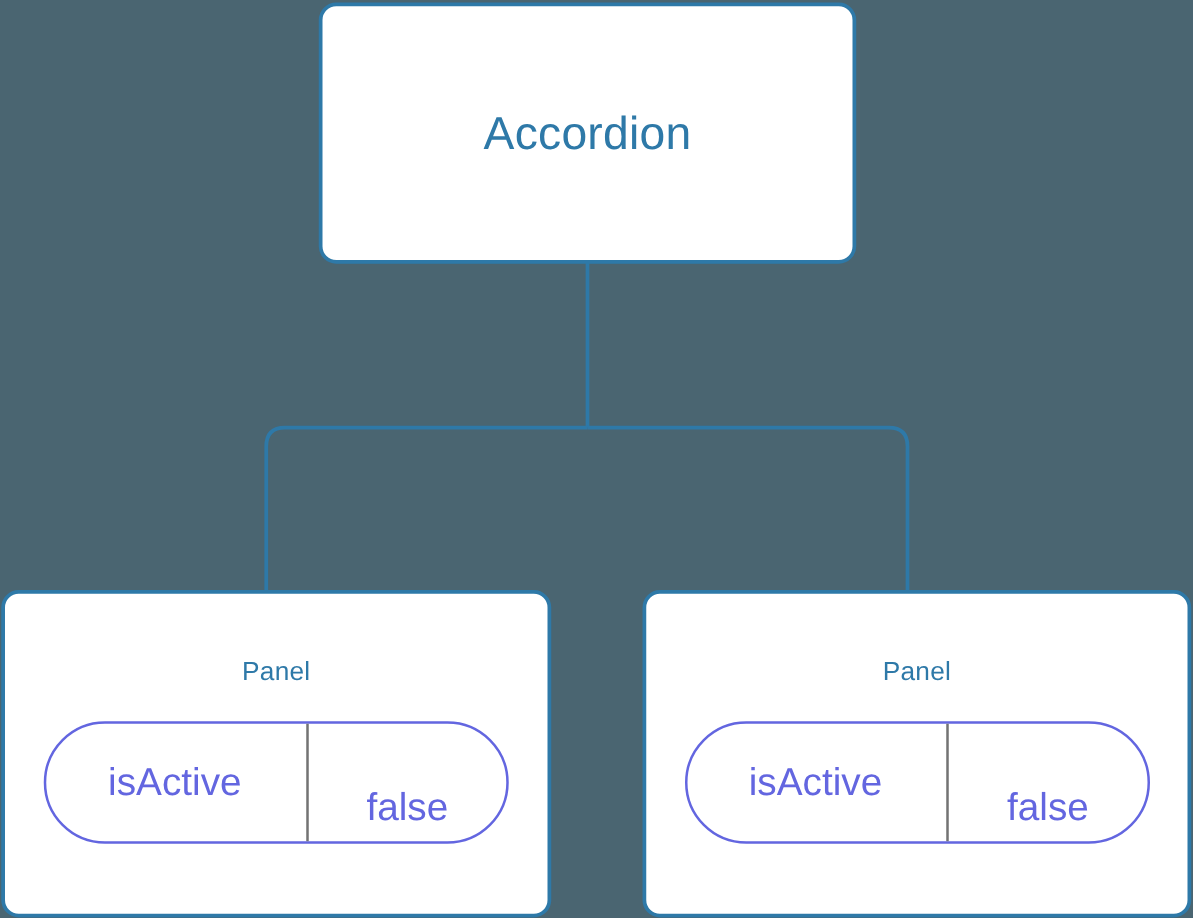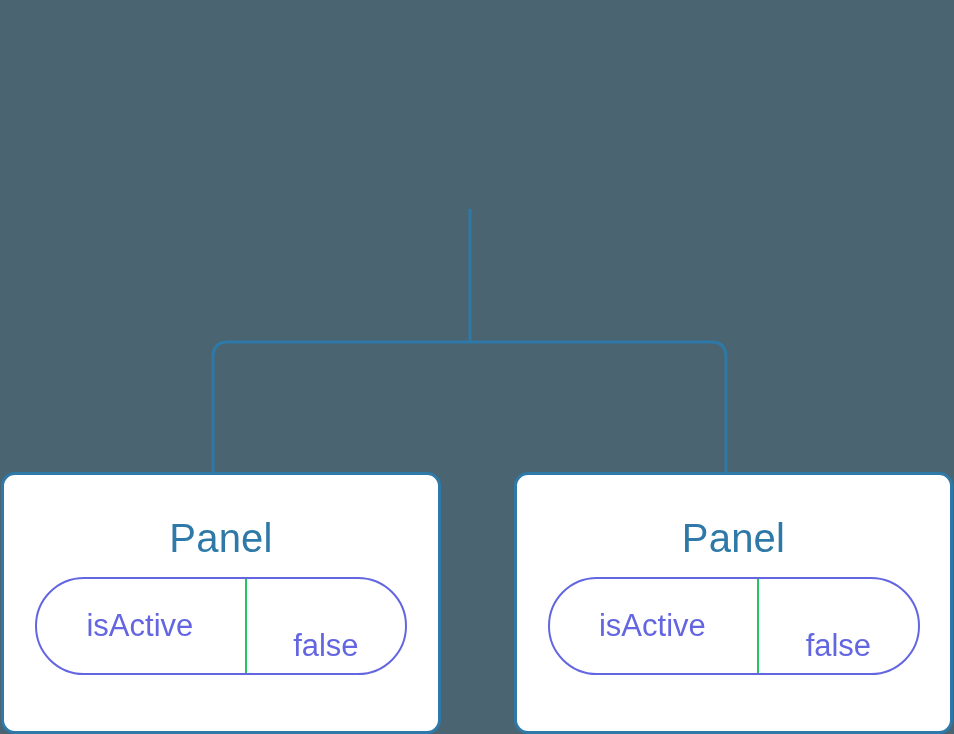--- a/index.html
+++ b/index.html
@@ -69,21 +69,21 @@
     font-weight: 400;
     letter-spacing: 0.2px;
     white-space: nowrap;
   }
   .node-root .node-title {
     font-size: 37px;
     line-height: 40px;
   }
   .node-leaf-left .node-title,
   .node-leaf-right .node-title {
-    font-size: 40px;
+    font-size: 21px;
     line-height: 34px;
     margin-top: 46px;
   }
   
   .state-pill {
     margin-top: 22px;
     height: 98px;
     border: 2px solid #6366e0;
     border-radius: 49px;
     box-sizing: border-box;
@@ -98,41 +98,44 @@
     align-items: center;
     justify-content: center;
     color: #6366e0;
     font-size: 31px;
     line-height: 34px;
     white-space: nowrap;
     box-sizing: border-box;
   }
   .pill-key {
     width: 212px;
-    border-right: 2px solid #22c55e;
+    border-right: 2px solid #737373;
     padding-right: 2px;
   }
   .pill-val {
     width: 160px;
     margin-top: 40px;
   }
 </style>
 </head>
 <body>
 
 <div id="canvas">
 
   <svg id="connectors" viewBox="0 0 954 734" width="954" height="734" fill="none" xmlns="http://www.w3.org/2000/svg">
 
     <path d="M 470 209 L 470 342" stroke="#2e79a8" stroke-width="3" fill="none" stroke-linecap="butt"></path>
 
     <path d="M 470 342 L 228 342 Q 213 342 213 357 L 213 474" stroke="#2e79a8" stroke-width="3" fill="none" stroke-linecap="butt" stroke-linejoin="round"></path>
     <path d="M 470 342 L 711 342 Q 726 342 726 357 L 726 474" stroke="#2e79a8" stroke-width="3" fill="none" stroke-linecap="butt" stroke-linejoin="round"></path>
   </svg>
 
+  <div class="node node-root">
+    <div class="node-title">Accordion</div>
+  </div>
 
   <div class="node node-leaf-left">
     <div class="node-title">Panel</div>
     <div class="state-pill">
       <div class="pill-cell pill-key">isActive</div>
       <div class="pill-cell pill-val">false</div>
     </div>
   </div>
 
   <div class="node node-leaf-right">

